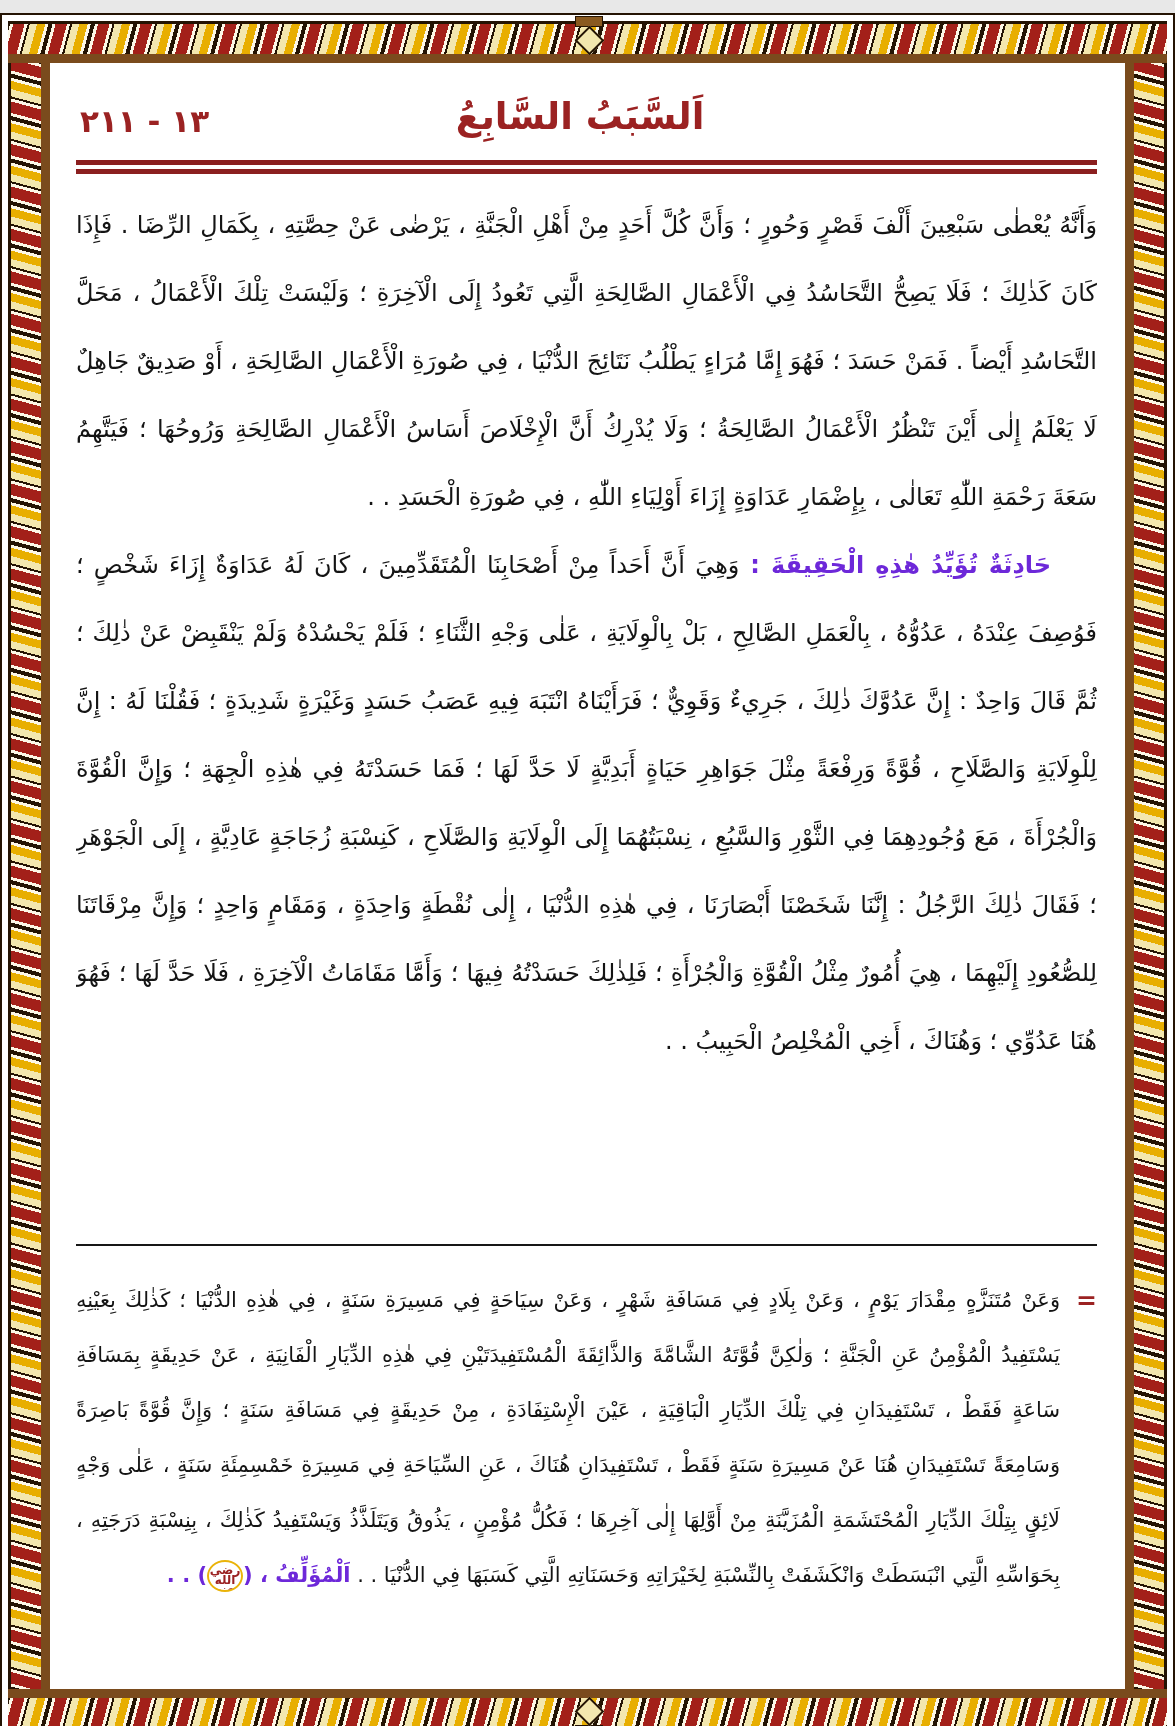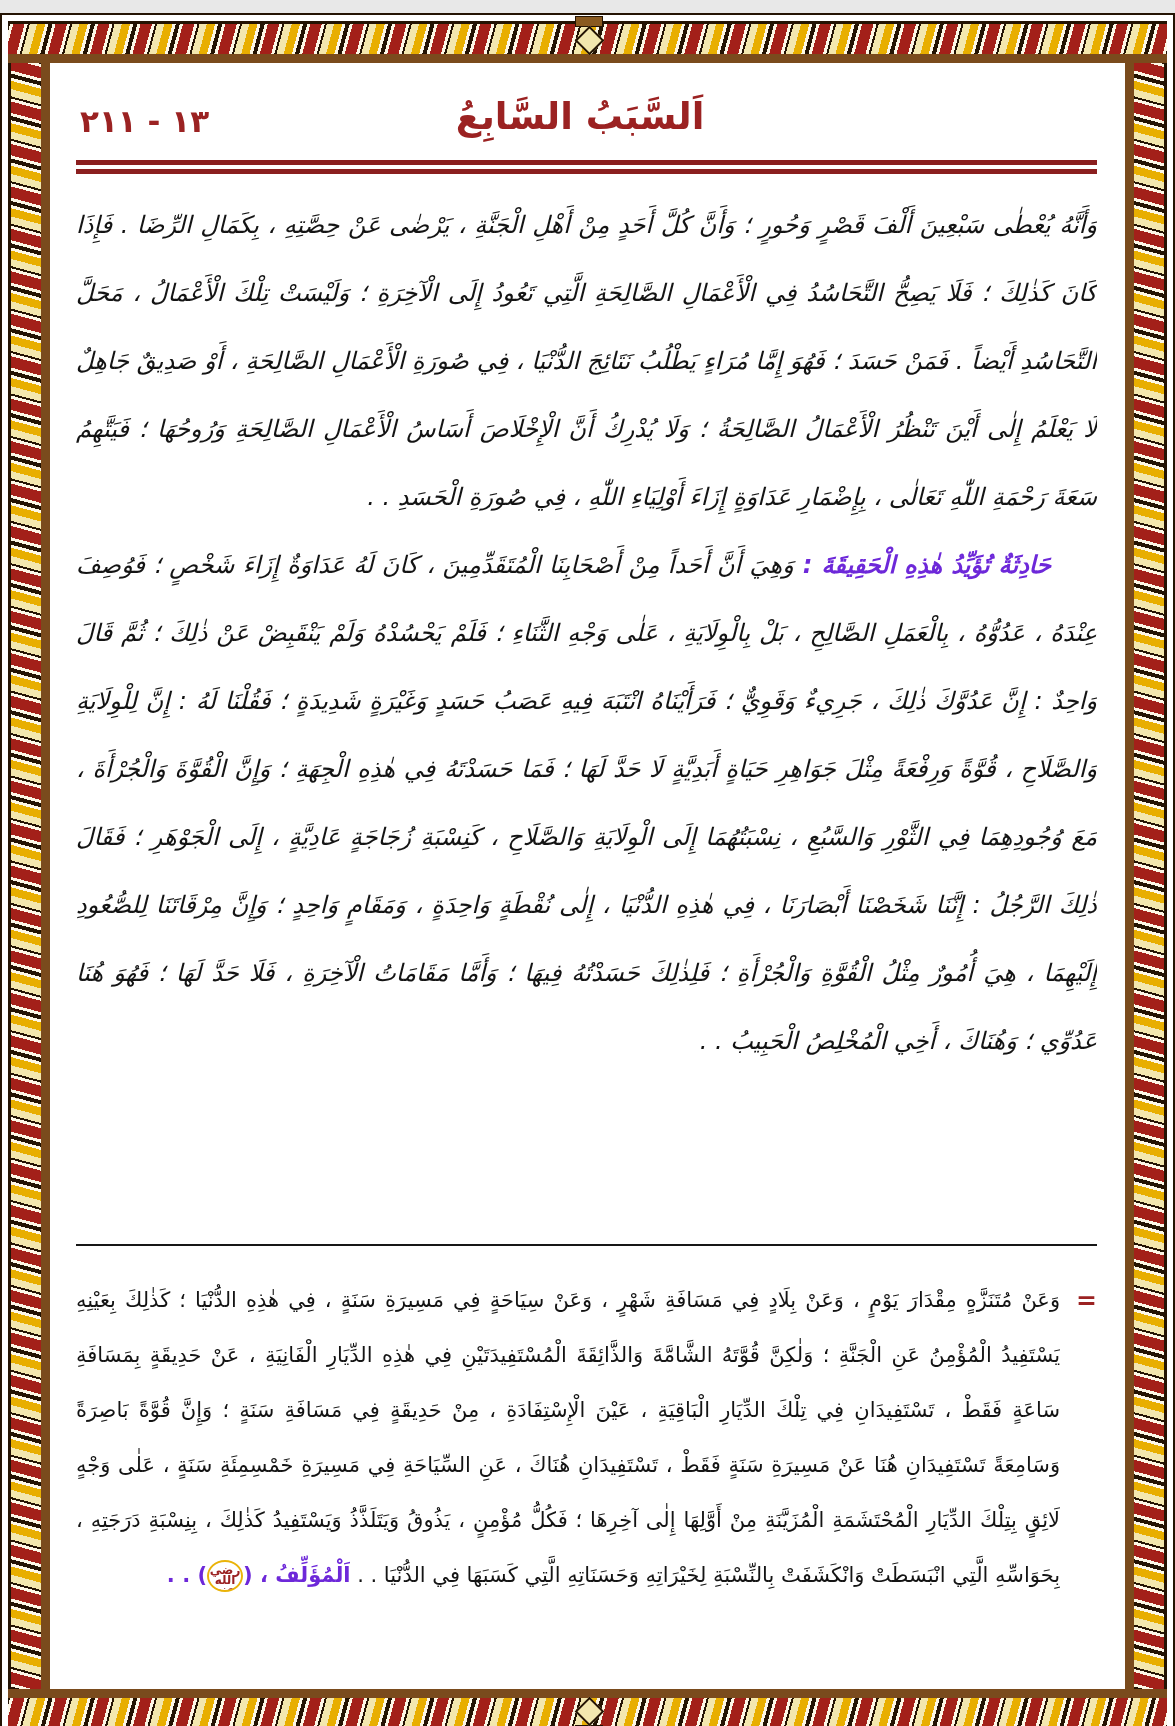--- a/index.html
+++ b/index.html
@@ -50,21 +50,21 @@
     position:absolute;top:147px;left:76px;right:78px;height:4px;
     border-top:5px solid #8b1f1f;border-bottom:5px solid #8b1f1f;
   }
   
   .body-text{
     position:absolute;top:178px;left:76px;right:78px;
     max-height:1048px;overflow:hidden;
     direction:rtl;text-align:justify;
     font-size:24px;line-height:68px;color:#141414;
   }
-  .body-text p{margin:0;font-style:italic;}
+  .body-text p{margin:0;}
   .para2{text-indent:46px;}
   .red{color:#6d28d9;}
   .bold{font-weight:bold;}
   
   .fn-rule{position:absolute;top:1231px;left:76px;right:78px;height:2px;background:#161616;}
   .footnote{
     position:absolute;top:1260px;left:76px;right:78px;
     direction:rtl;display:flex;gap:16px;align-items:flex-start;
   }
   .fn-marker{

